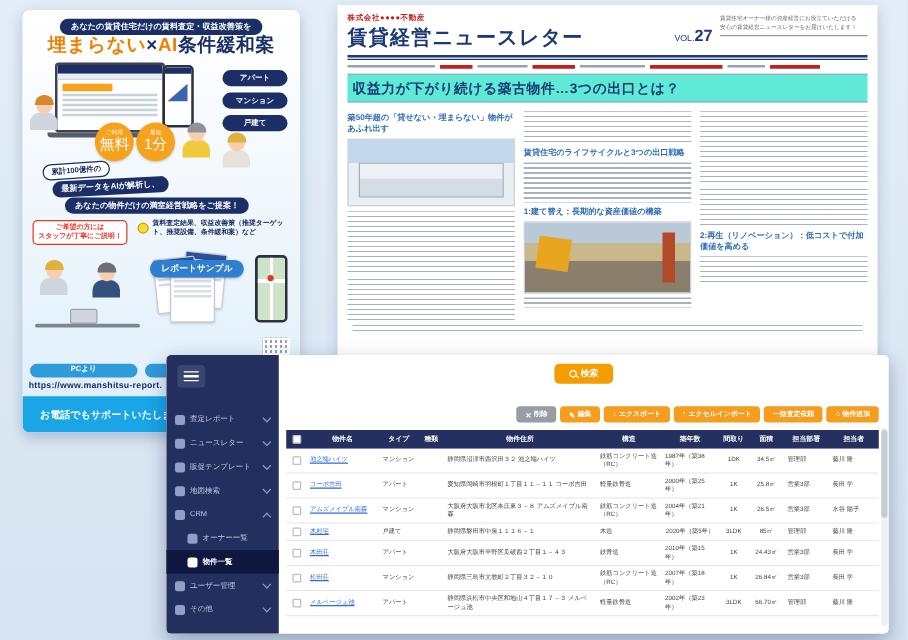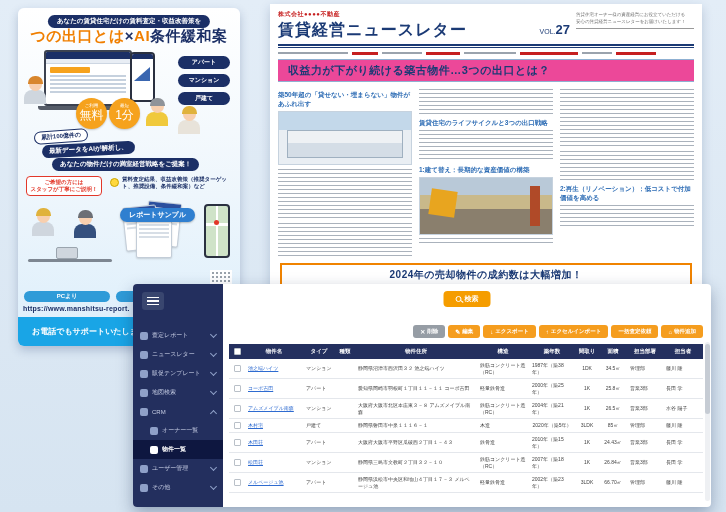--- a/index.html
+++ b/index.html
@@ -74,22 +74,22 @@
   .n-left { flex:1; }
   .n-company { color:#c61f1f; font-size:6px; font-weight:bold; letter-spacing:.5px; }
   .n-title { color:#1b3a75; font-size:16px; font-weight:bold; letter-spacing:1px; margin-top:1px; }
   .n-vol { color:#1b3a75; margin:10px 6px 0 4px; white-space:nowrap; }
   .n-vol .v { font-size:7px; } .n-vol .num { font-size:13px; font-weight:bold;text-align:right; }
   .n-note { width:118px; font-size:4.5px; color:#666; line-height:1.5; border-bottom:1px solid #999; padding-bottom:2px; margin-top:2px; }
   .n-rule { border-top:2px solid #1b3a75; margin-top:3px; }
   .n-rule2 { border-top:1px solid #1b3a75; margin-top:1px; }
   .n-pub { display:flex; align-items:center; gap:4px; margin-top:3px; height:4px; }
   .n-pub .g { height:2px; background:#9aa3ad; } .n-pub .r { height:3px; background:#c61f1f; }
-  .n-band { margin-top:4px; background:#ec4899; border-top:1px solid #8fb0d2; border-bottom:1px solid #8fb0d2;
-    color:#1b3a75; font-size:11px; font-weight:bold; padding:3px 10px; letter-spacing:.5px; }
+  .n-band { margin-top:4px; background:#5eead4; border-top:1px solid #8fb0d2; border-bottom:1px solid #8fb0d2;
+    color:#1b3a75; font-size:11px; font-weight:bold; padding:3px 4px; letter-spacing:.5px; }
   .n-cols { display:flex; gap:7px; margin-top:5px; }
   .n-c { flex:1; }
   .blue-h { color:#2e6db5; font-size:6.5px; font-weight:bold; line-height:1.4; margin:3px 0; }
   .tl { background:repeating-linear-gradient(180deg,#aab2bc 0 1px,transparent 1px 4px); }
   .n-photo1 { height:54px; border:1px solid #c6d2de; background:
       linear-gradient(180deg,#c3d8ea 0 35%,#e9eef3 35% 100%),#dce6ef; position:relative; }
   .n-photo1:before { content:""; position:absolute; left:8px; right:8px; top:18px; bottom:6px; background:#eef1f4;
       border:1px solid #9fb0c0; box-shadow:inset 0 -14px 0 #d4dde6; }
   .n-photo2 { height:58px; border:1px solid #c6d2de; background:
       linear-gradient(180deg,#b9c9d8 0 30%,#c9b98a 30% 55%,#8a7f6d 55% 100%); position:relative; }
@@ -143,21 +143,21 @@
   .a-thumb { position:absolute; top:2px; left:0; width:5px; height:70px; background:#c6ccd4; border-radius:3px; }
 </style>
 </head>
 <body>
 
 <div id="stage">
 
   <section class="flyer">
     <div class="f-tagline">あなたの賃貸住宅だけの賃料査定・収益改善策を</div>
     <div class="f-title">
-      <span class="o">つの出口とは</span><span class="n">×</span><span class="o">AI</span><span class="n">条件緩和案</span>
+      <span class="o">埋まらない</span><span class="n">×</span><span class="o">AI</span><span class="n">条件緩和案</span>
     </div>
 
     <div class="f-laptop">
       <div class="f-screen">
           <div class="bar"></div>
           <div class="tabs"></div>
           <div class="num"></div>
           <div class="ln"></div>
           <div class="ln"></div>
           <div class="ln"></div>
@@ -319,21 +319,20 @@
         <div class="tl" style="height:8px; margin-top:3px;"></div>
       </div>
       <div class="n-c">
         <div class="tl" style="height:58px; margin-top:2px;"></div>
         <div class="tl" style="height:30px; margin-top:4px;"></div>
         <div class="blue-h">2:再生（リノベーション）：低コストで付加価値を高める</div>
         <div class="tl" style="height:22px;"></div>
       </div>
     </div>
 
-    <div class="n-banner">2024年の売却物件の成約数は大幅増加！</div>
     <div class="tl" style="height:5px; margin:3px 4px 0;"></div>
   </section>
 
   <section class="app">
     <aside class="a-side">
       <div class="a-burger">
           <i></i>
           <i></i>
           <i></i>
         </div>

